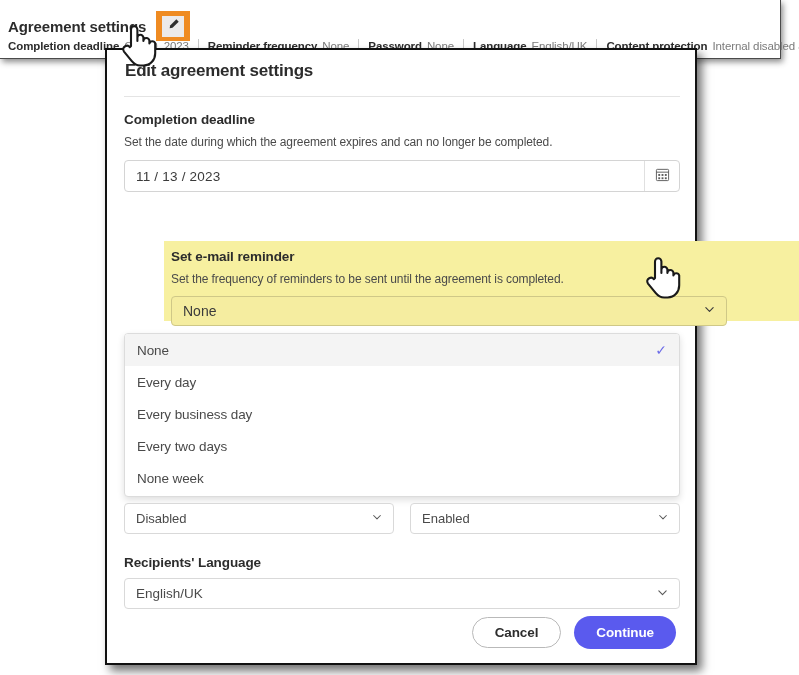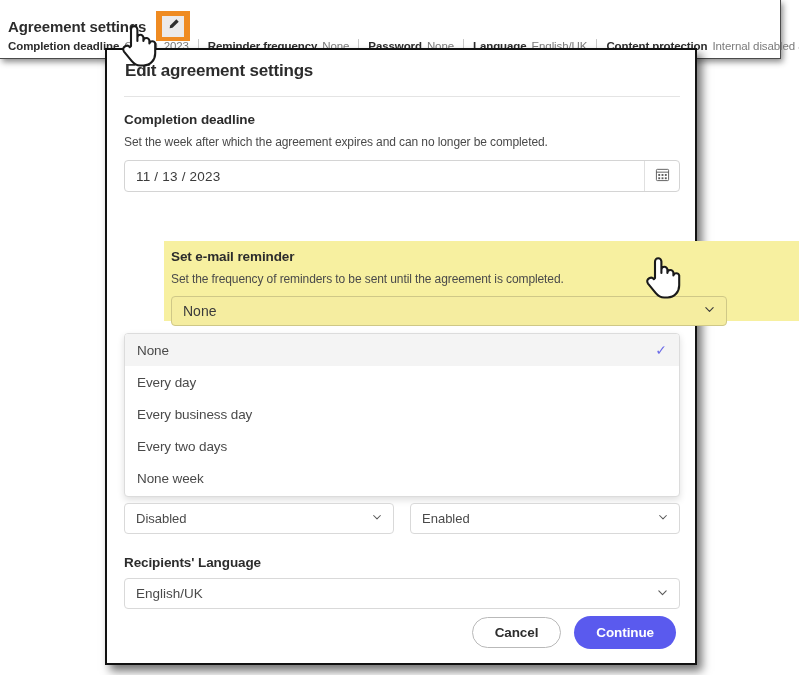--- a/index.html
+++ b/index.html
@@ -360,21 +360,21 @@
   </div>
 </div>
 
 <div class="dialog">
 
   <div class="dialog-title">Edit agreement settings</div>
   <div class="dialog-divider"></div>
 
   <div class="deadline-block">
     <div class="section-head">Completion deadline</div>
-    <div class="section-desc">Set the week after which the agreement expires and can no longer be completed.</div>
+    <div class="section-desc">Set the date during which the agreement expires and can no longer be completed.</div>
     <div class="date-field">
       <div class="date-text">11 /  13 / 2023</div>
       <div class="cal-btn">
         <span>
           <svg width="15" height="15" viewBox="0 0 16 16">
             <rect x="1.5" y="2.5" width="13" height="12" rx="1" fill="none" stroke="#5a5a5a" stroke-width="1"></rect>
             <line x1="1.5" y1="5.5" x2="14.5" y2="5.5" stroke="#5a5a5a" stroke-width="1"></line>
             <rect x="3.5" y="7.5" width="2" height="2" fill="#5a5a5a"></rect>
             <rect x="7" y="7.5" width="2" height="2" fill="#5a5a5a"></rect>
             <rect x="10.5" y="7.5" width="2" height="2" fill="#5a5a5a"></rect>

